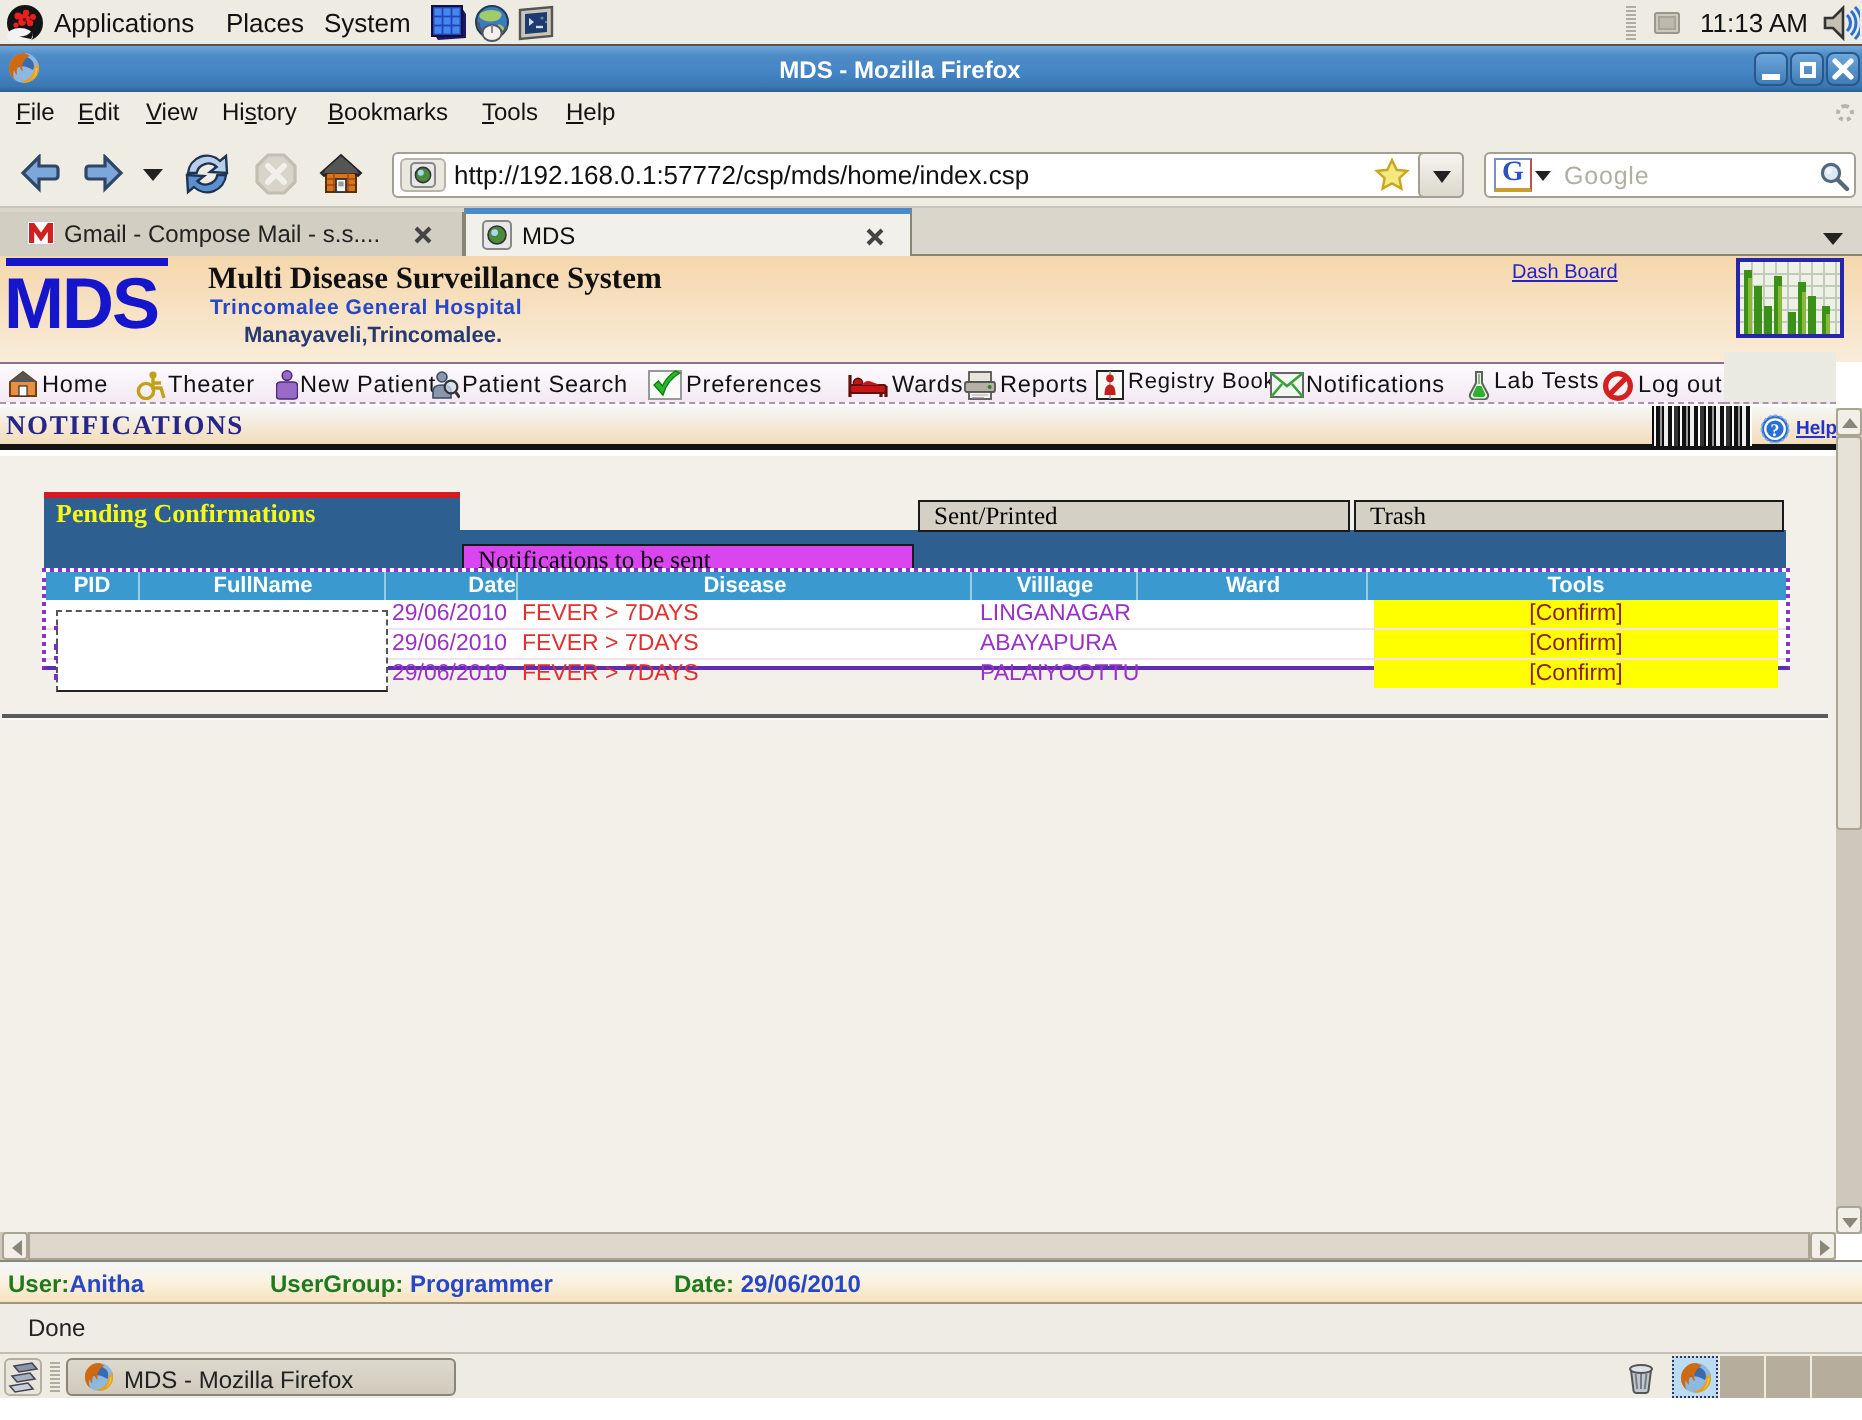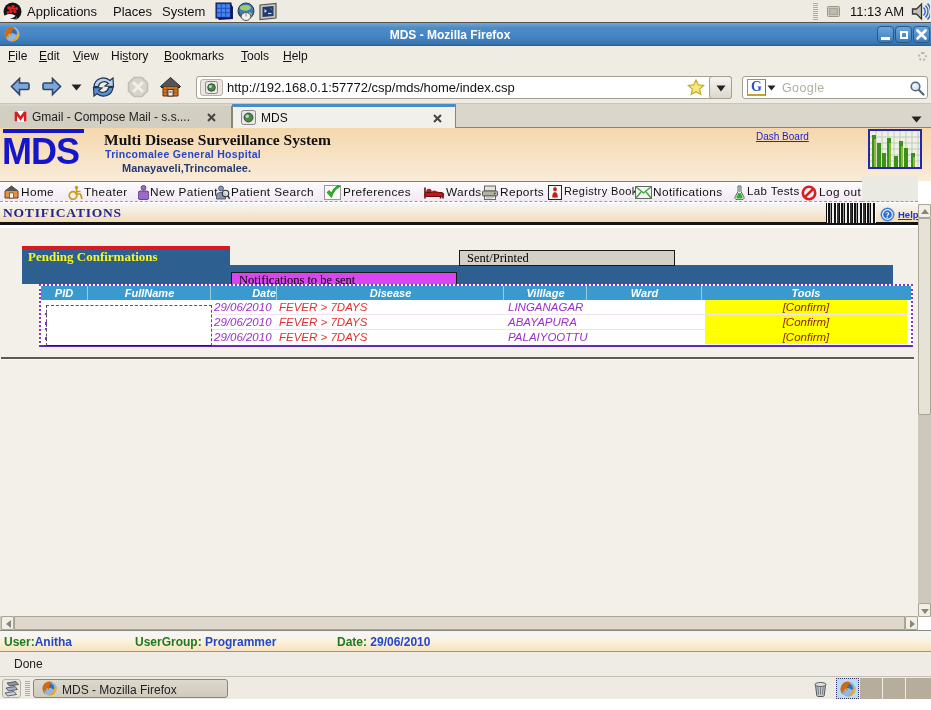--- a/index.html
+++ b/index.html
@@ -360,21 +360,24 @@
     <div style="position:absolute;left:22px;top:18px;width:208px;height:3px;background:#d8191f;"></div>
     <div style="position:absolute;left:22px;top:21px;width:208px;height:35px;background:#2d6090;"></div>
     <div style="position:absolute;left:28px;top:21px;font-family:'Liberation Serif',serif;font-weight:bold;font-size:13px;color:#f8f818;">Pending Confirmations</div>
     <div style="position:absolute;left:22px;top:37px;width:871px;height:19px;background:#2d6090;"></div>
     <div class="apptab" style="left:231px;top:22px;width:226px;height:16px;background:#d946ef;border:1px solid #1a1a1a;margin-top:22px;">
         <span style="position:absolute;left:7px;top:0px;">Notifications to  be sent</span>
       </div>
     <div class="apptab" style="left:459px;top:22px;width:216px;height:16px;background:#d4d0c6;border:1px solid #1a1a1a;">
         <span style="position:absolute;left:7px;top:0px;">Sent/Printed</span>
       </div>
-    <div id="dtwrap" style="position:absolute;left:39px;top:56px;width:874px;height:63px;border:2px dotted #8833cc;border-bottom:2px solid #5f2db0;background:#fff;font-style:italic;">
+    <div class="apptab" style="left:677px;top:22px;width:215px;height:16px;background:#d4d0c6;border:1px solid #1a1a1a;">
+        <span style="position:absolute;left:7px;top:0px;">Trash</span>
+      </div>
+    <div id="dtwrap" style="position:absolute;left:21px;top:56px;width:874px;height:51px;border:2px dotted #8833cc;border-bottom:2px solid #5f2db0;background:#fff;">
       <div class="trow" style="top:0;background:#3a9ad0;height:14px;">
         <div class="tc h" style="left:0;width:47px;">PID</div>
         <div class="tc h" style="left:48px;width:122px;">FullName</div>
         <div class="tc h" style="left:171px;width:65px;text-align:right;">Date</div>
         <div class="tc h" style="left:237px;width:226px;">Disease</div>
         <div class="tc h" style="left:464px;width:82px;">Villlage</div>
         <div class="tc h" style="left:547px;width:114px;">Ward</div>
         <div class="tc h" style="left:662px;width:206px;border-right:none;">Tools</div>
       </div>
       <div class="trow" style="top:14px;border-bottom:1px solid #f0e2ee;">

